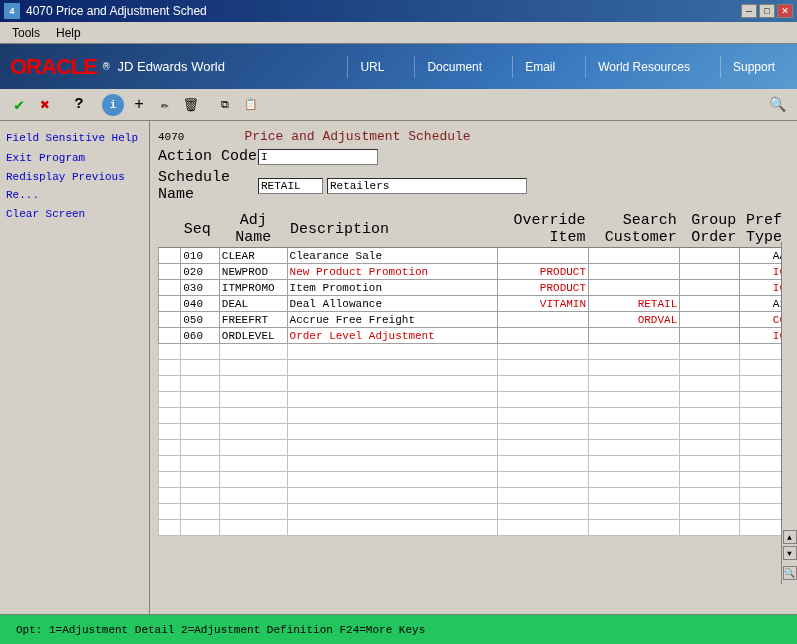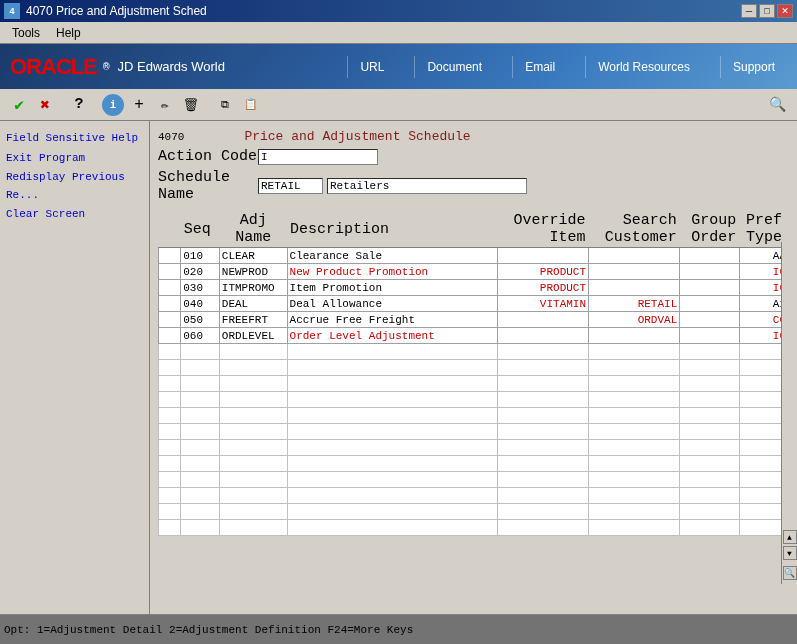--- a/index.html
+++ b/index.html
@@ -106,25 +106,25 @@
     #data-table { width: 100%; border-collapse: collapse; margin-top: 8px; font-size: 11px; font-family: 'Courier New', monospace; }
     #data-table th { font-weight: normal; text-align: left; padding: 1px 3px; font-size: 15px; }
     #data-table td { padding: 0px 2px; font-size: 11px; }
     .table-header-row th { border-bottom: 1px solid #808080; }
     .data-row td { background: white; border: 1px solid #a0a0a0; height: 16px; }
     .empty-row td { background: white; border: 1px solid #c0c0c0; height: 16px; }
     .input-cell { background: white !important; width: 20px; }
 
     
     #status-bar {
-      background: #737373;
+      background: #22c55e;
       height: 30px;
       display: flex;
       align-items: center;
-      padding: 0 4px;
+      padding: 0 16px;
       font-size: 11px;
       font-family: 'Courier New', monospace;
       border-top: 1px solid #808080;
     }
 
     
     #scrollbar-area {
       position: absolute;
       right: 0;
       top: 121px;

